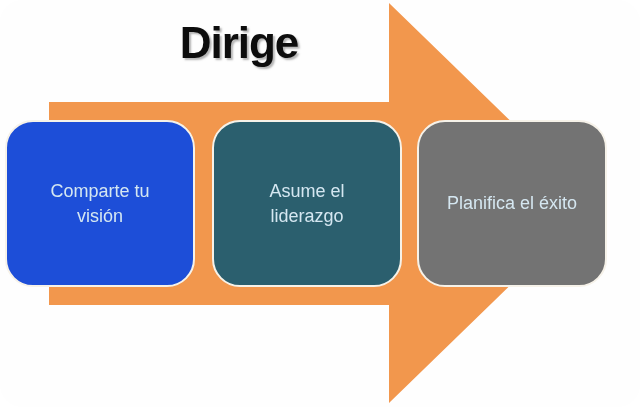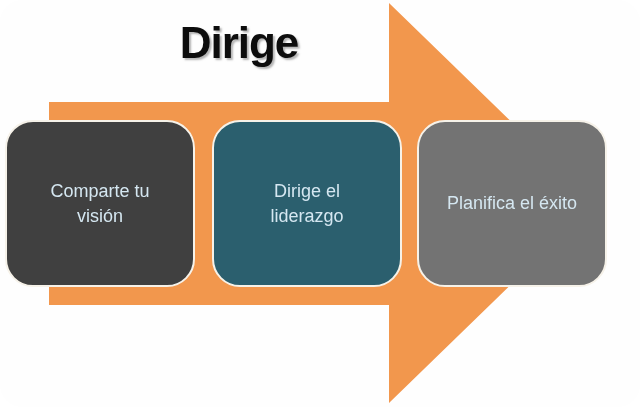--- a/index.html
+++ b/index.html
@@ -59,27 +59,27 @@
 <body>
 
 <div class="canvas" style="background-color: rgb(254, 254, 254);">
 
   <svg class="arrow-svg" width="640" height="407" viewBox="0 0 640 407">
     <polygon points="49,102 389,102 389,3 595,203 389,403 389,305 49,305" fill="#F2974D"></polygon>
   </svg>
 
   <h1 class="title" style="color: rgb(13, 13, 13);">Dirige</h1>
 
-  <div class="step-box s1" style="background-color: #404040; border-color: rgb(246, 242, 233);">
+  <div class="step-box s1" style="background-color: #1d4ed8; border-color: rgb(246, 242, 233);">
     <span class="step-label" style="color: rgb(213, 231, 241);">Comparte tu
 visión</span>
   </div>
 
   <div class="step-box s2" style="background-color: rgb(43, 95, 110); border-color: rgb(246, 242, 233);">
-    <span class="step-label" style="color: rgb(213, 231, 241);">Dirige el
+    <span class="step-label" style="color: rgb(213, 231, 241);">Asume el
 liderazgo</span>
   </div>
 
   <div class="step-box s3" style="background-color: #737373; border-color: rgb(246, 242, 233);">
     <span class="step-label" style="color: rgb(213, 231, 241);">Planifica el éxito</span>
   </div>
 
 </div>
 
 </body></html>

